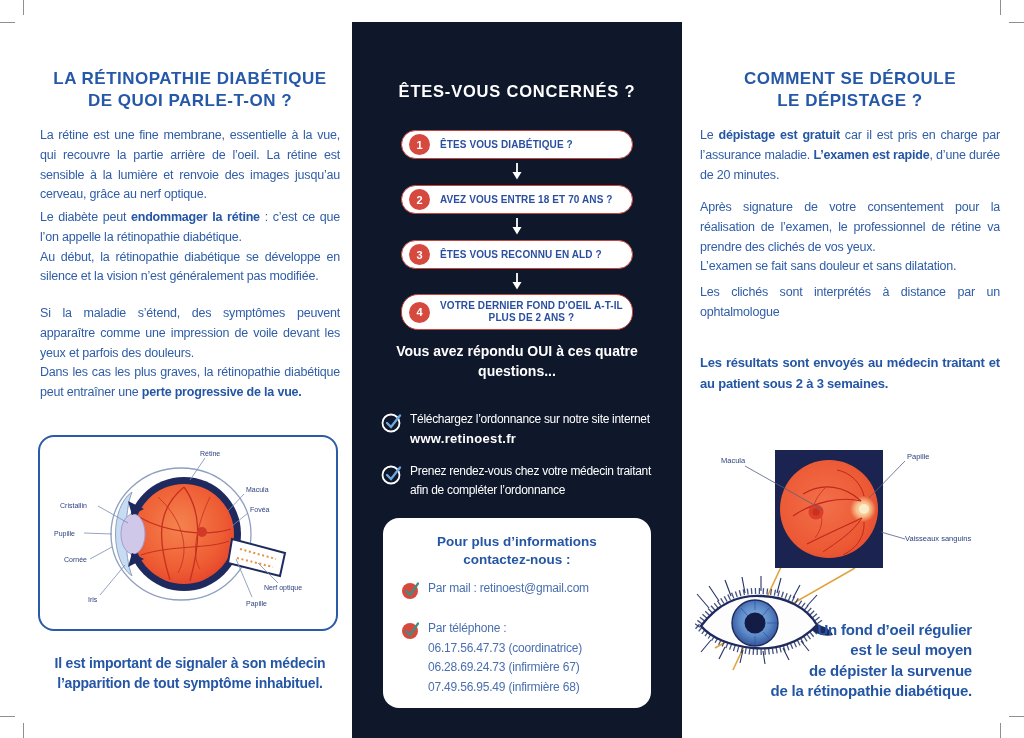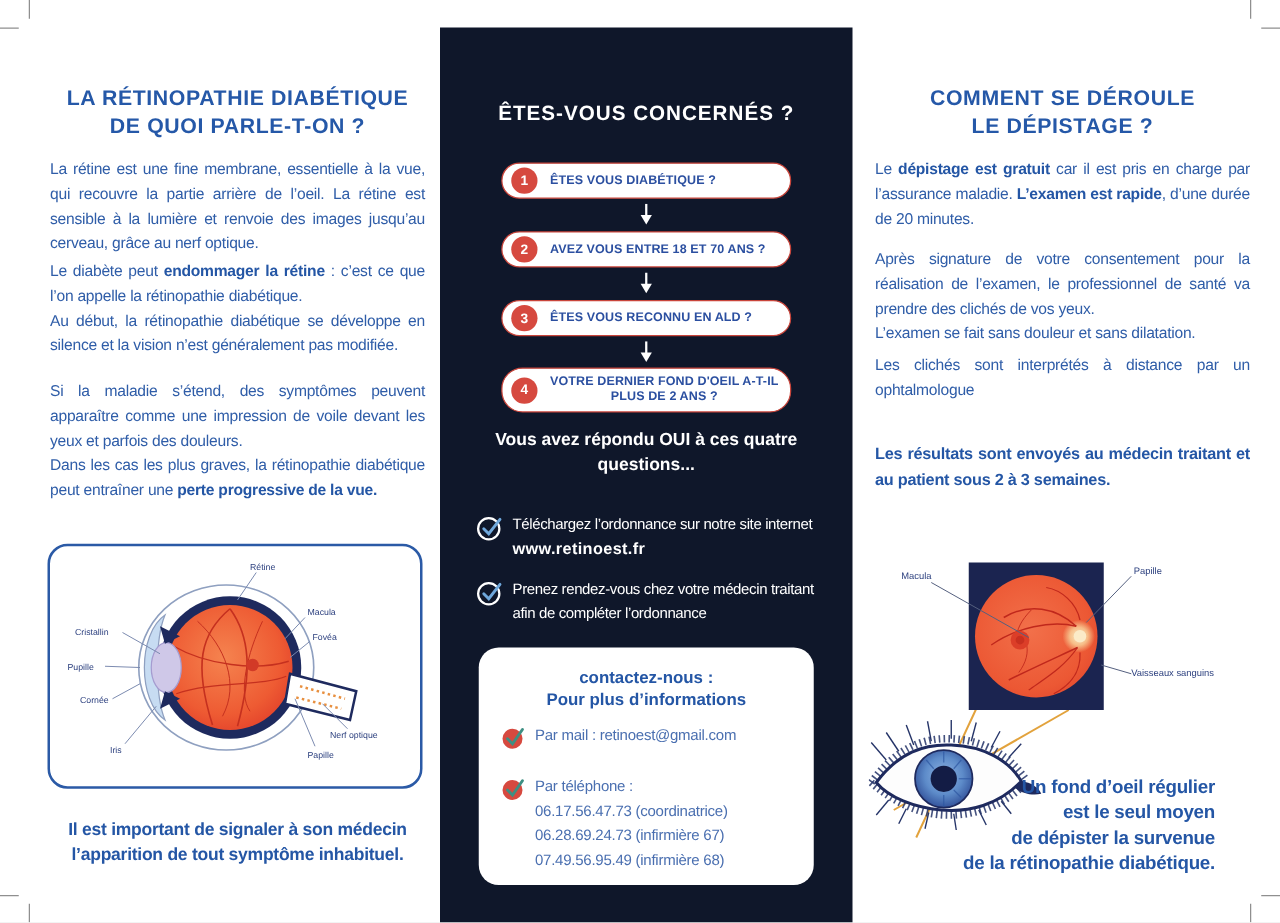--- a/index.html
+++ b/index.html
@@ -218,22 +218,22 @@
           </svg>
       </span>
       <span class="stext">
         <span>Prenez rendez-vous chez votre médecin traitant</span>
         <span>afin de compléter l’ordonnance</span>
       </span>
     </div>
 
     <div class="contact-box">
       <h3 class="contact-title">
+        <span>Pour plus d’informations</span>
         <span>contactez-nous :</span>
-        <span>Pour plus d’informations</span>
       </h3>
       <div class="citem">
         <span class="cicon">
           <svg width="20" height="20">
               <circle cx="9" cy="11" r="8" fill="#D6493F"></circle>
           <path d="M5,11 L9,15 L17,3.5" fill="none" stroke="#3D8F83" stroke-width="2.2" stroke-linecap="round"></path>
             </svg>
         </span>
         <span class="ctext">
             <span>Par mail : retinoest@gmail.com</span>
@@ -256,21 +256,21 @@
     </div>
   </section>
 
   <section class="col col-right">
     <h2 class="coltitle" style="margin-top:4px;">
       <span>COMMENT SE DÉROULE</span>
       <span>LE DÉPISTAGE ?</span>
     </h2>
     <p class="jp" style="top:62px;"><span>Le </span><span class="b">dépistage est gratuit</span><span> car il est pris en charge par l’assurance maladie. </span><span class="b">L’examen est rapide</span><span>, d’une durée de 20 minutes.</span></p>
     <p class="jp" style="top:134px;">
-        <span class="line">Après signature de votre consentement pour la réalisation de l’examen, le professionnel de santé va prendre des clichés de vos yeux.</span>
+        <span class="line">Après signature de votre consentement pour la réalisation de l’examen, le professionnel de rétine va prendre des clichés de vos yeux.</span>
         <span class="line">L’examen se fait sans douleur et sans dilatation.</span>
       </p>
     <p class="jp" style="top:219px;">Les clichés sont interprétés à distance par un ophtalmologue</p>
     <p class="jp b" style="top:271px;font-size:13px;">Les résultats sont envoyés au médecin traitant et au patient sous 2 à 3 semaines.</p>
 
     <svg class="right-figure" viewBox="0 0 305 255">
       <defs>
         <radialGradient id="fgrad" cx="45%" cy="45%" r="65%">
           <stop offset="0%" stop-color="#F2704A"></stop>
             <stop offset="75%" stop-color="#EC5834"></stop>

